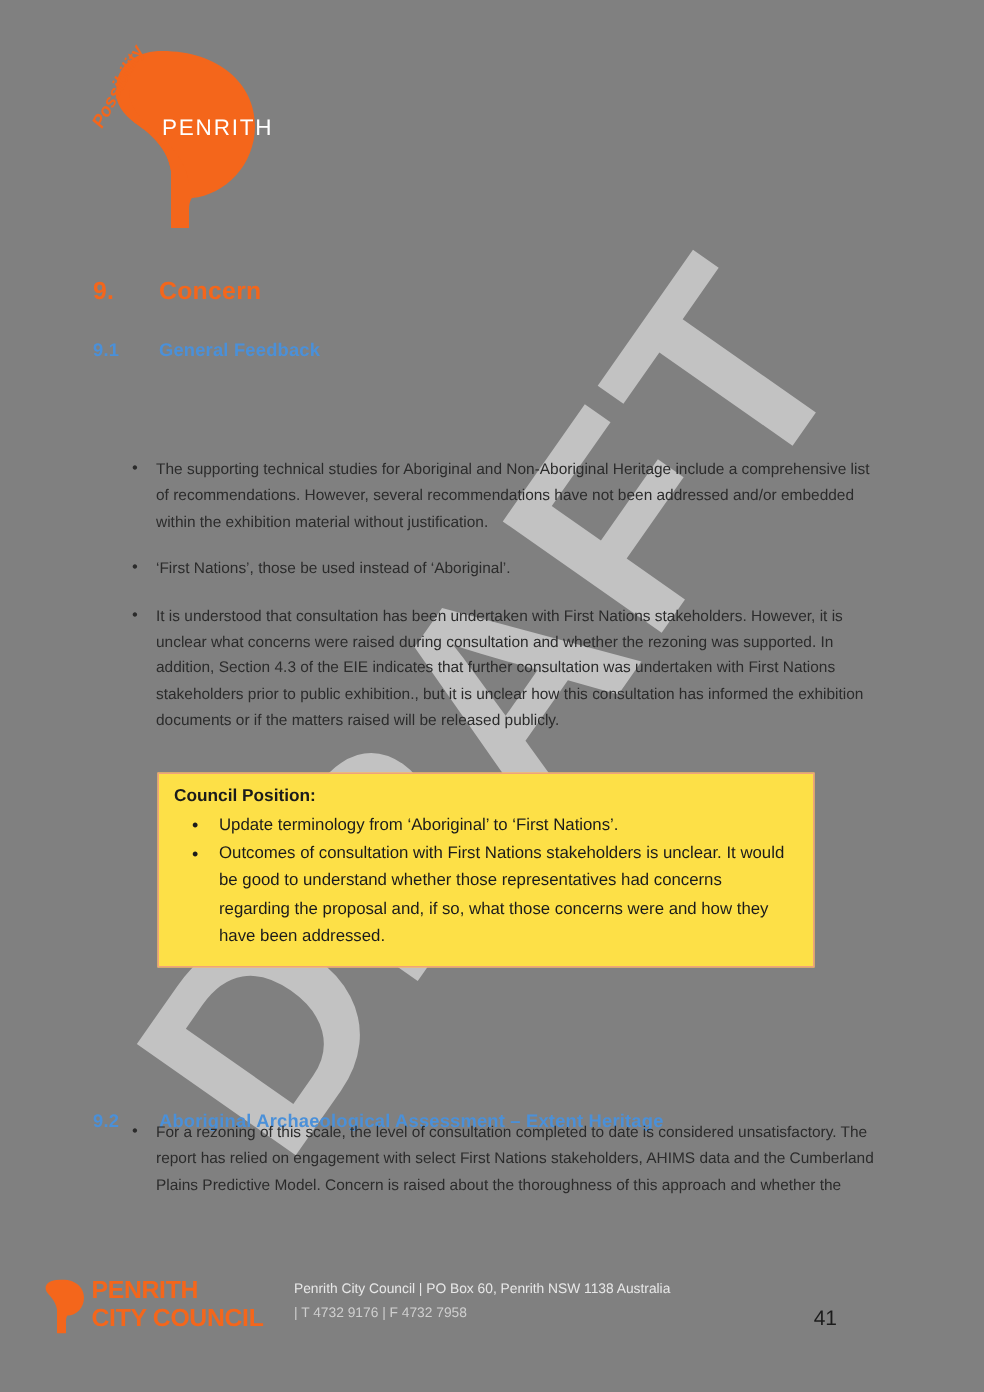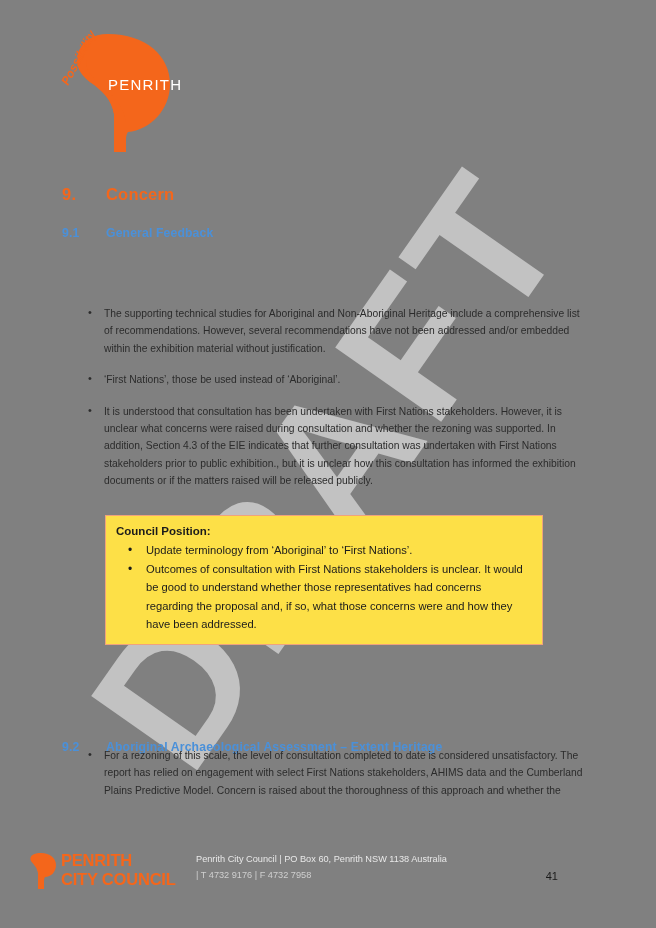--- a/index.html
+++ b/index.html
@@ -202,21 +202,21 @@
     line-height: 15.5px;
     white-space: nowrap;
   }
   #footer-address .line2 {
     color: #cfcfcf;
   }
   #page-number {
     position: absolute;
     right: 98px;
     top: 870px;
-    font-size: 11px;
+    font-size: 14px;
     color: #1b1b1b;
     z-index: 5;
   }
 </style>
 </head>
 <body>
 
 <div id="page">
 
   <div id="watermark">

